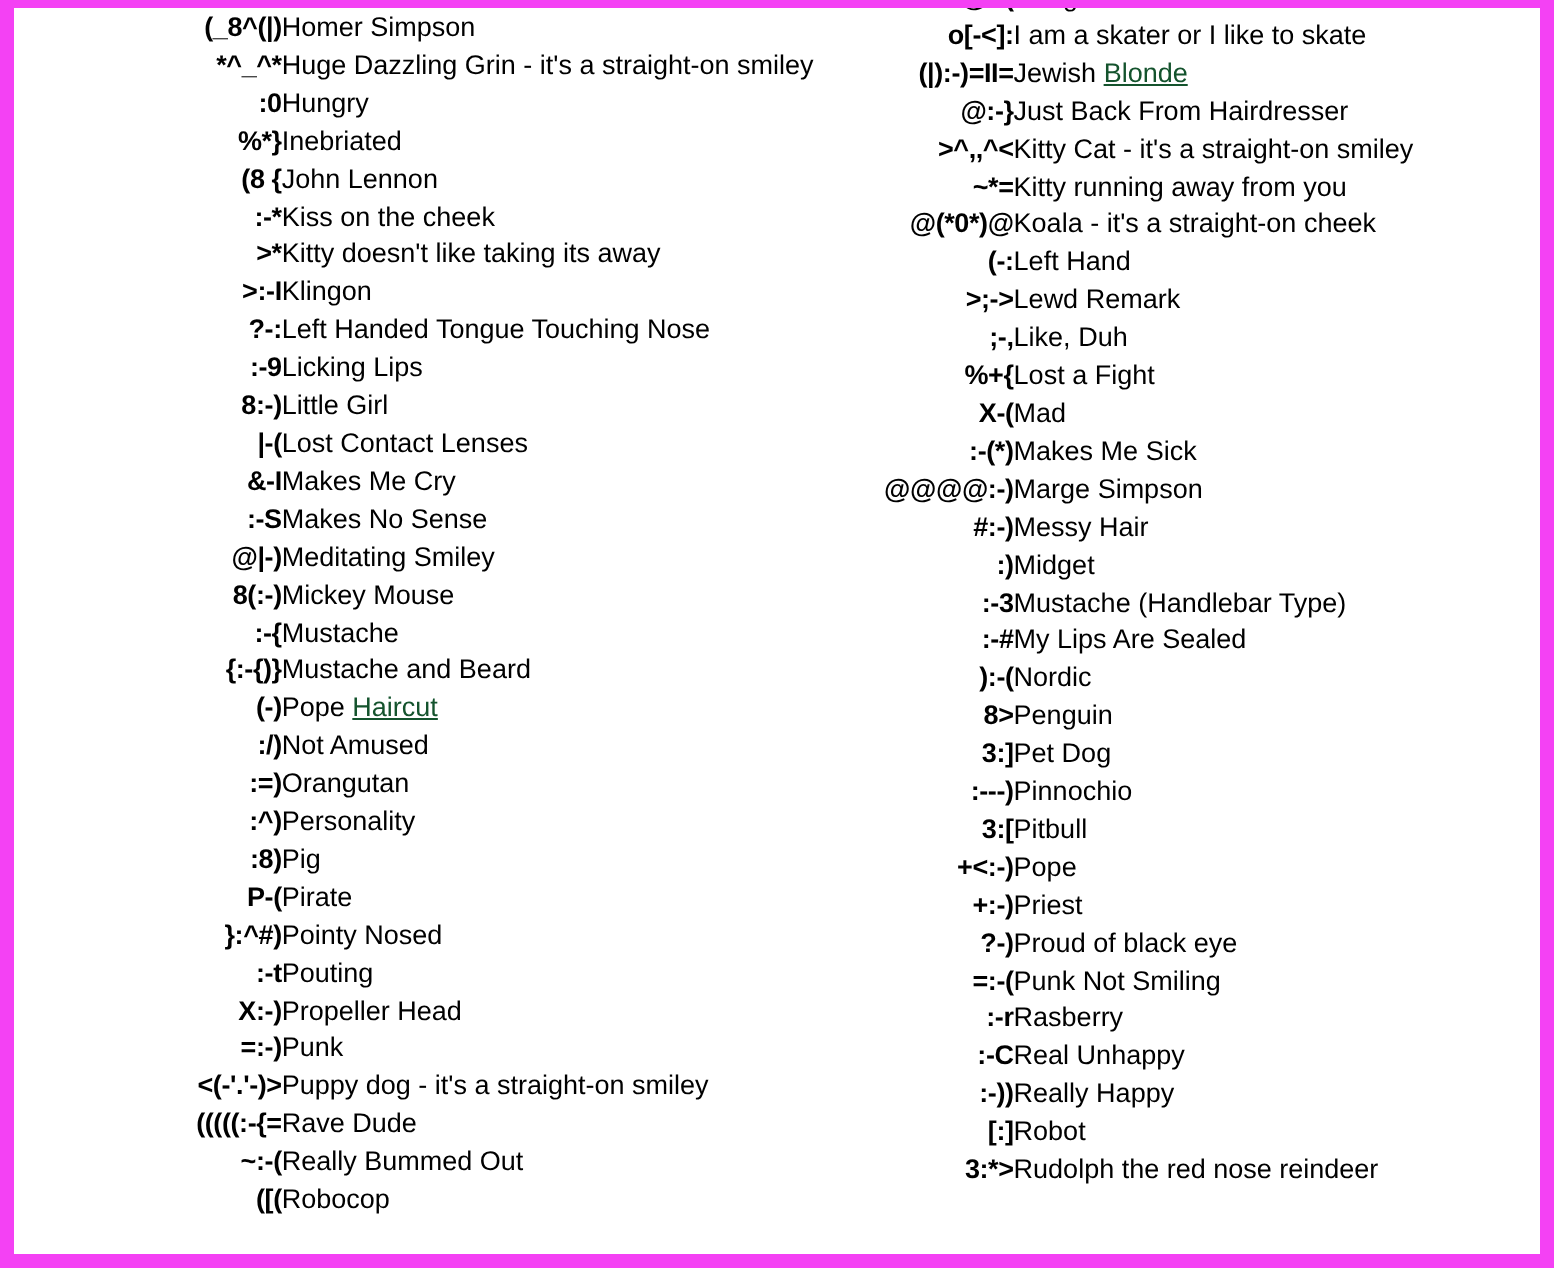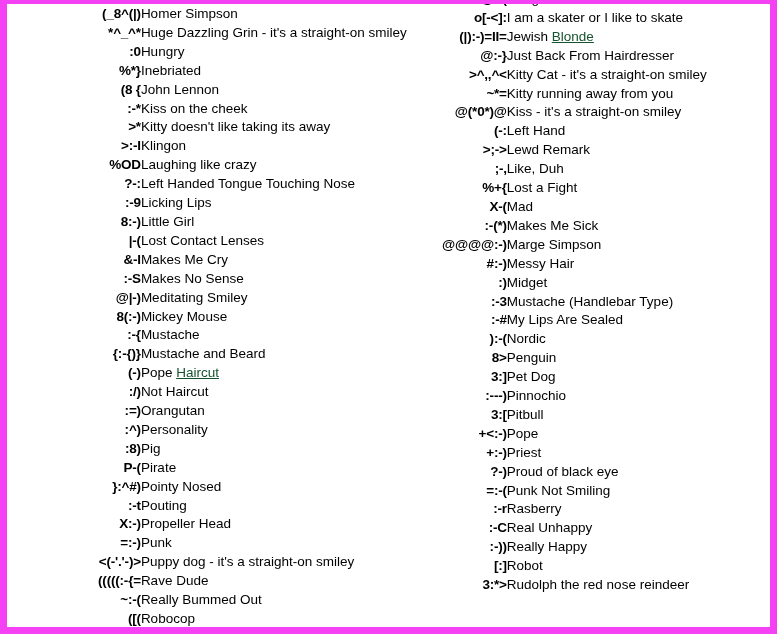--- a/index.html
+++ b/index.html
@@ -131,24 +131,20 @@
             </tr>
             <tr>
               <td class="emo">&gt;*</td>
               <td class="desc">Kitty doesn't like taking its away</td>
             </tr>
             <tr>
               <td class="emo">&gt;:-I</td>
               <td class="desc">Klingon</td>
             </tr>
             <tr>
-              <td class="emo">%OD</td>
-              <td class="desc">Laughing like crazy</td>
-            </tr>
-            <tr>
               <td class="emo">?-:</td>
               <td class="desc">Left Handed Tongue Touching Nose</td>
             </tr>
             <tr>
               <td class="emo">:-9</td>
               <td class="desc">Licking Lips</td>
             </tr>
             <tr>
               <td class="emo">8:-)</td>
               <td class="desc">Little Girl</td>
@@ -180,21 +176,21 @@
             <tr>
               <td class="emo">{:-{)}</td>
               <td class="desc">Mustache and Beard</td>
             </tr>
             <tr>
               <td class="emo">(-)</td>
               <td class="desc"><span>Pope </span><a class="inline-link" href="#">Haircut</a></td>
             </tr>
             <tr>
               <td class="emo">:/)</td>
-              <td class="desc">Not Haircut</td>
+              <td class="desc">Not Amused</td>
             </tr>
             <tr>
               <td class="emo">:=)</td>
               <td class="desc">Orangutan</td>
             </tr>
             <tr>
               <td class="emo">:^)</td>
               <td class="desc">Personality</td>
             </tr>
             <tr>
@@ -267,21 +263,21 @@
             <tr>
               <td class="emo">&gt;^,,^&lt;</td>
               <td class="desc">Kitty Cat - it's a straight-on smiley</td>
             </tr>
             <tr>
               <td class="emo">~*=</td>
               <td class="desc">Kitty running away from you</td>
             </tr>
             <tr>
               <td class="emo">@(*0*)@</td>
-              <td class="desc">Kiss - it's a straight-on smiley</td>
+              <td class="desc">Koala - it's a straight-on cheek</td>
             </tr>
             <tr>
               <td class="emo">(-:</td>
               <td class="desc">Left Hand</td>
             </tr>
             <tr>
               <td class="emo">&gt;;-&gt;</td>
               <td class="desc">Lewd Remark</td>
             </tr>
             <tr>

